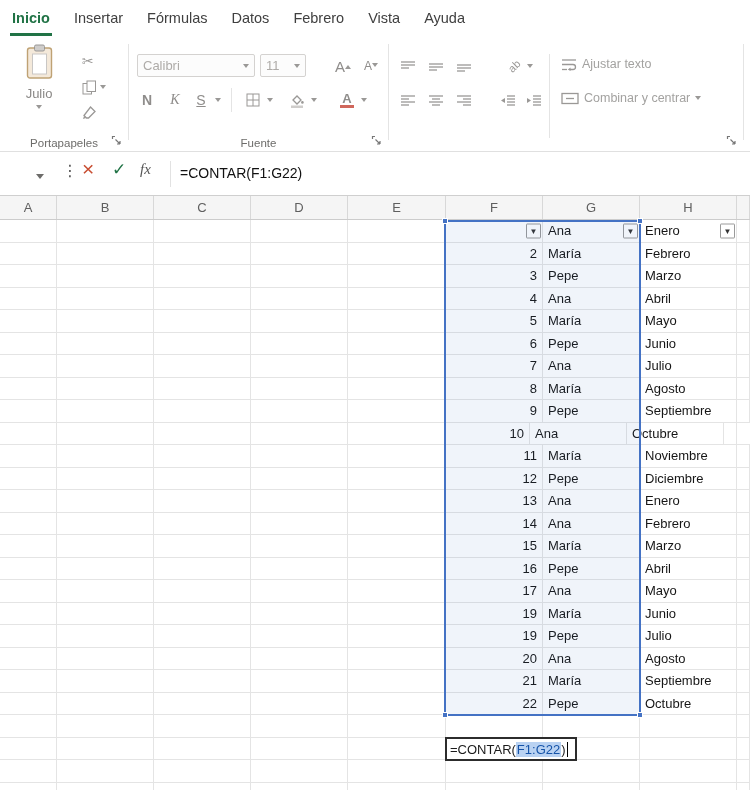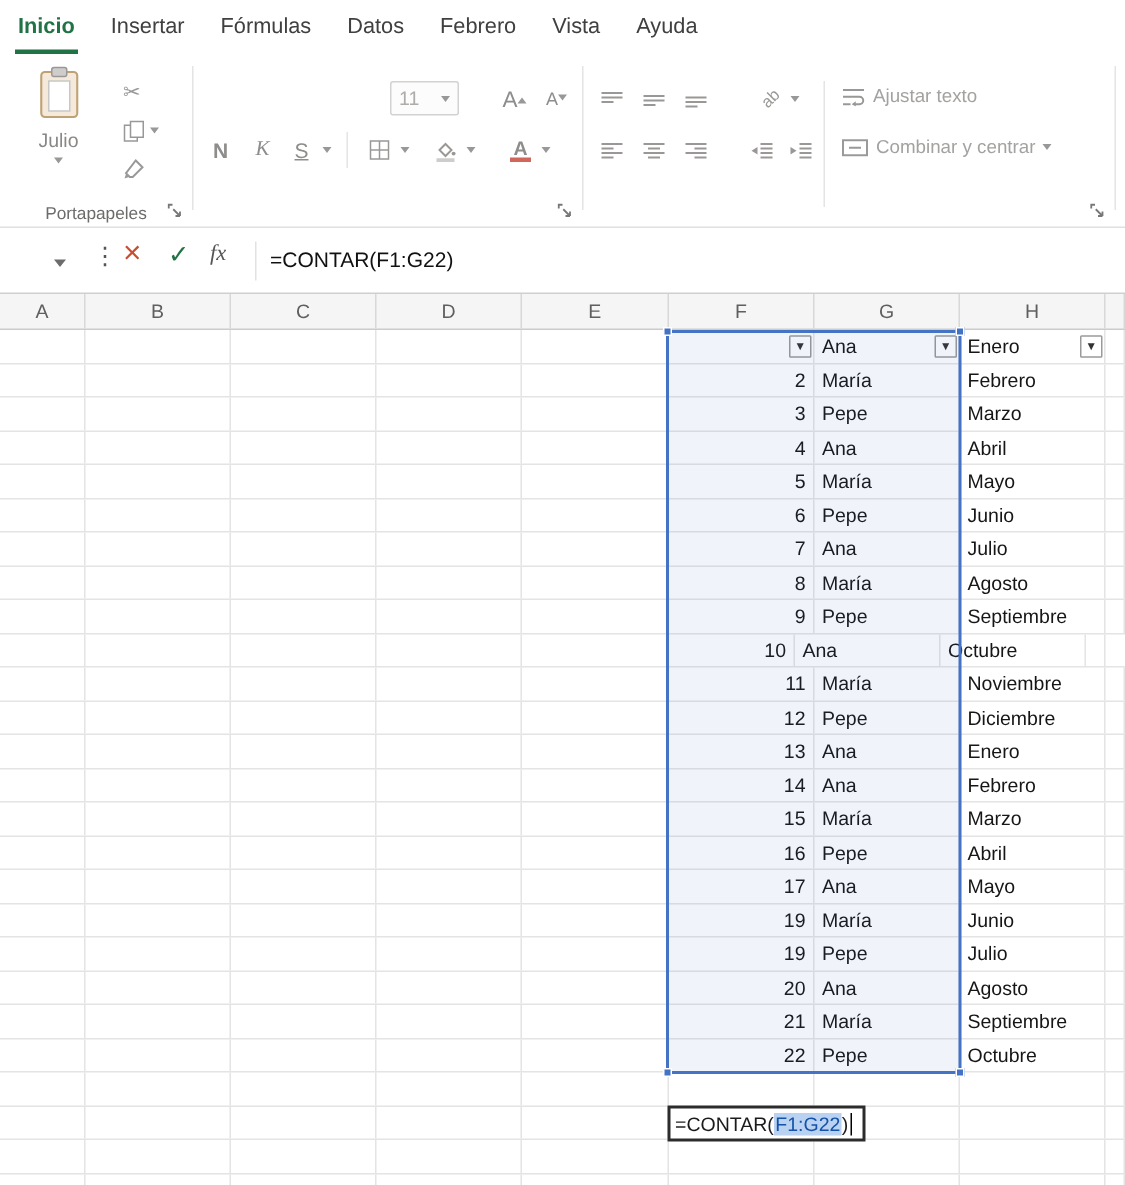--- a/index.html
+++ b/index.html
@@ -139,20 +139,24 @@
       <span class="launcher">
         <svg width="11" height="11" viewBox="0 0 11 11">
           <path d="M1.5 4 V1.5 H4" fill="none" stroke="#777" stroke-width="1.2"></path>
           <path d="M4.5 4.5 L9 9 M9 9 V6 M9 9 H6" fill="none" stroke="#777" stroke-width="1.2"></path>
         </svg>
       </span>
     </section>
     <i class="vsep" style="left:128px"></i>
 
     <section class="grp" style="left:129px;width:259px">
+      <div class="combo" style="left:8px;top:18px;width:118px">
+        <span>Calibri</span>
+        <span class="dar"></span>
+      </div>
       <div class="combo" style="left:131px;top:18px;width:46px">
         <span>11</span>
         <span class="dar"></span>
       </div>
       <button class="rbtn" style="left:202px;top:18px">
         <span class="Aa">A</span>
           <span class="tri-up"></span>
       </button>
       <button class="rbtn" style="left:230px;top:18px">
         <span class="Aa sm2">A</span>
@@ -185,20 +189,21 @@
       </button>
       <span class="dar dropdar" style="left:182px;top:62px"></span>
       <button class="rbtn" style="left:206px;top:52px">
         <span class="stack">
           <span class="fcA">A</span>
             <i class="redbar"></i>
         </span>
       </button>
       <span class="dar dropdar" style="left:232px;top:62px"></span>
 
+      <div class="grp-label">Fuente</div>
       <span class="launcher">
         <svg width="11" height="11" viewBox="0 0 11 11">
           <path d="M1.5 4 V1.5 H4" fill="none" stroke="#777" stroke-width="1.2"></path>
           <path d="M4.5 4.5 L9 9 M9 9 V6 M9 9 H6" fill="none" stroke="#777" stroke-width="1.2"></path>
         </svg>
       </span>
     </section>
     <i class="vsep" style="left:388px"></i>
 
     <section class="grp" style="left:389px;width:354px">

